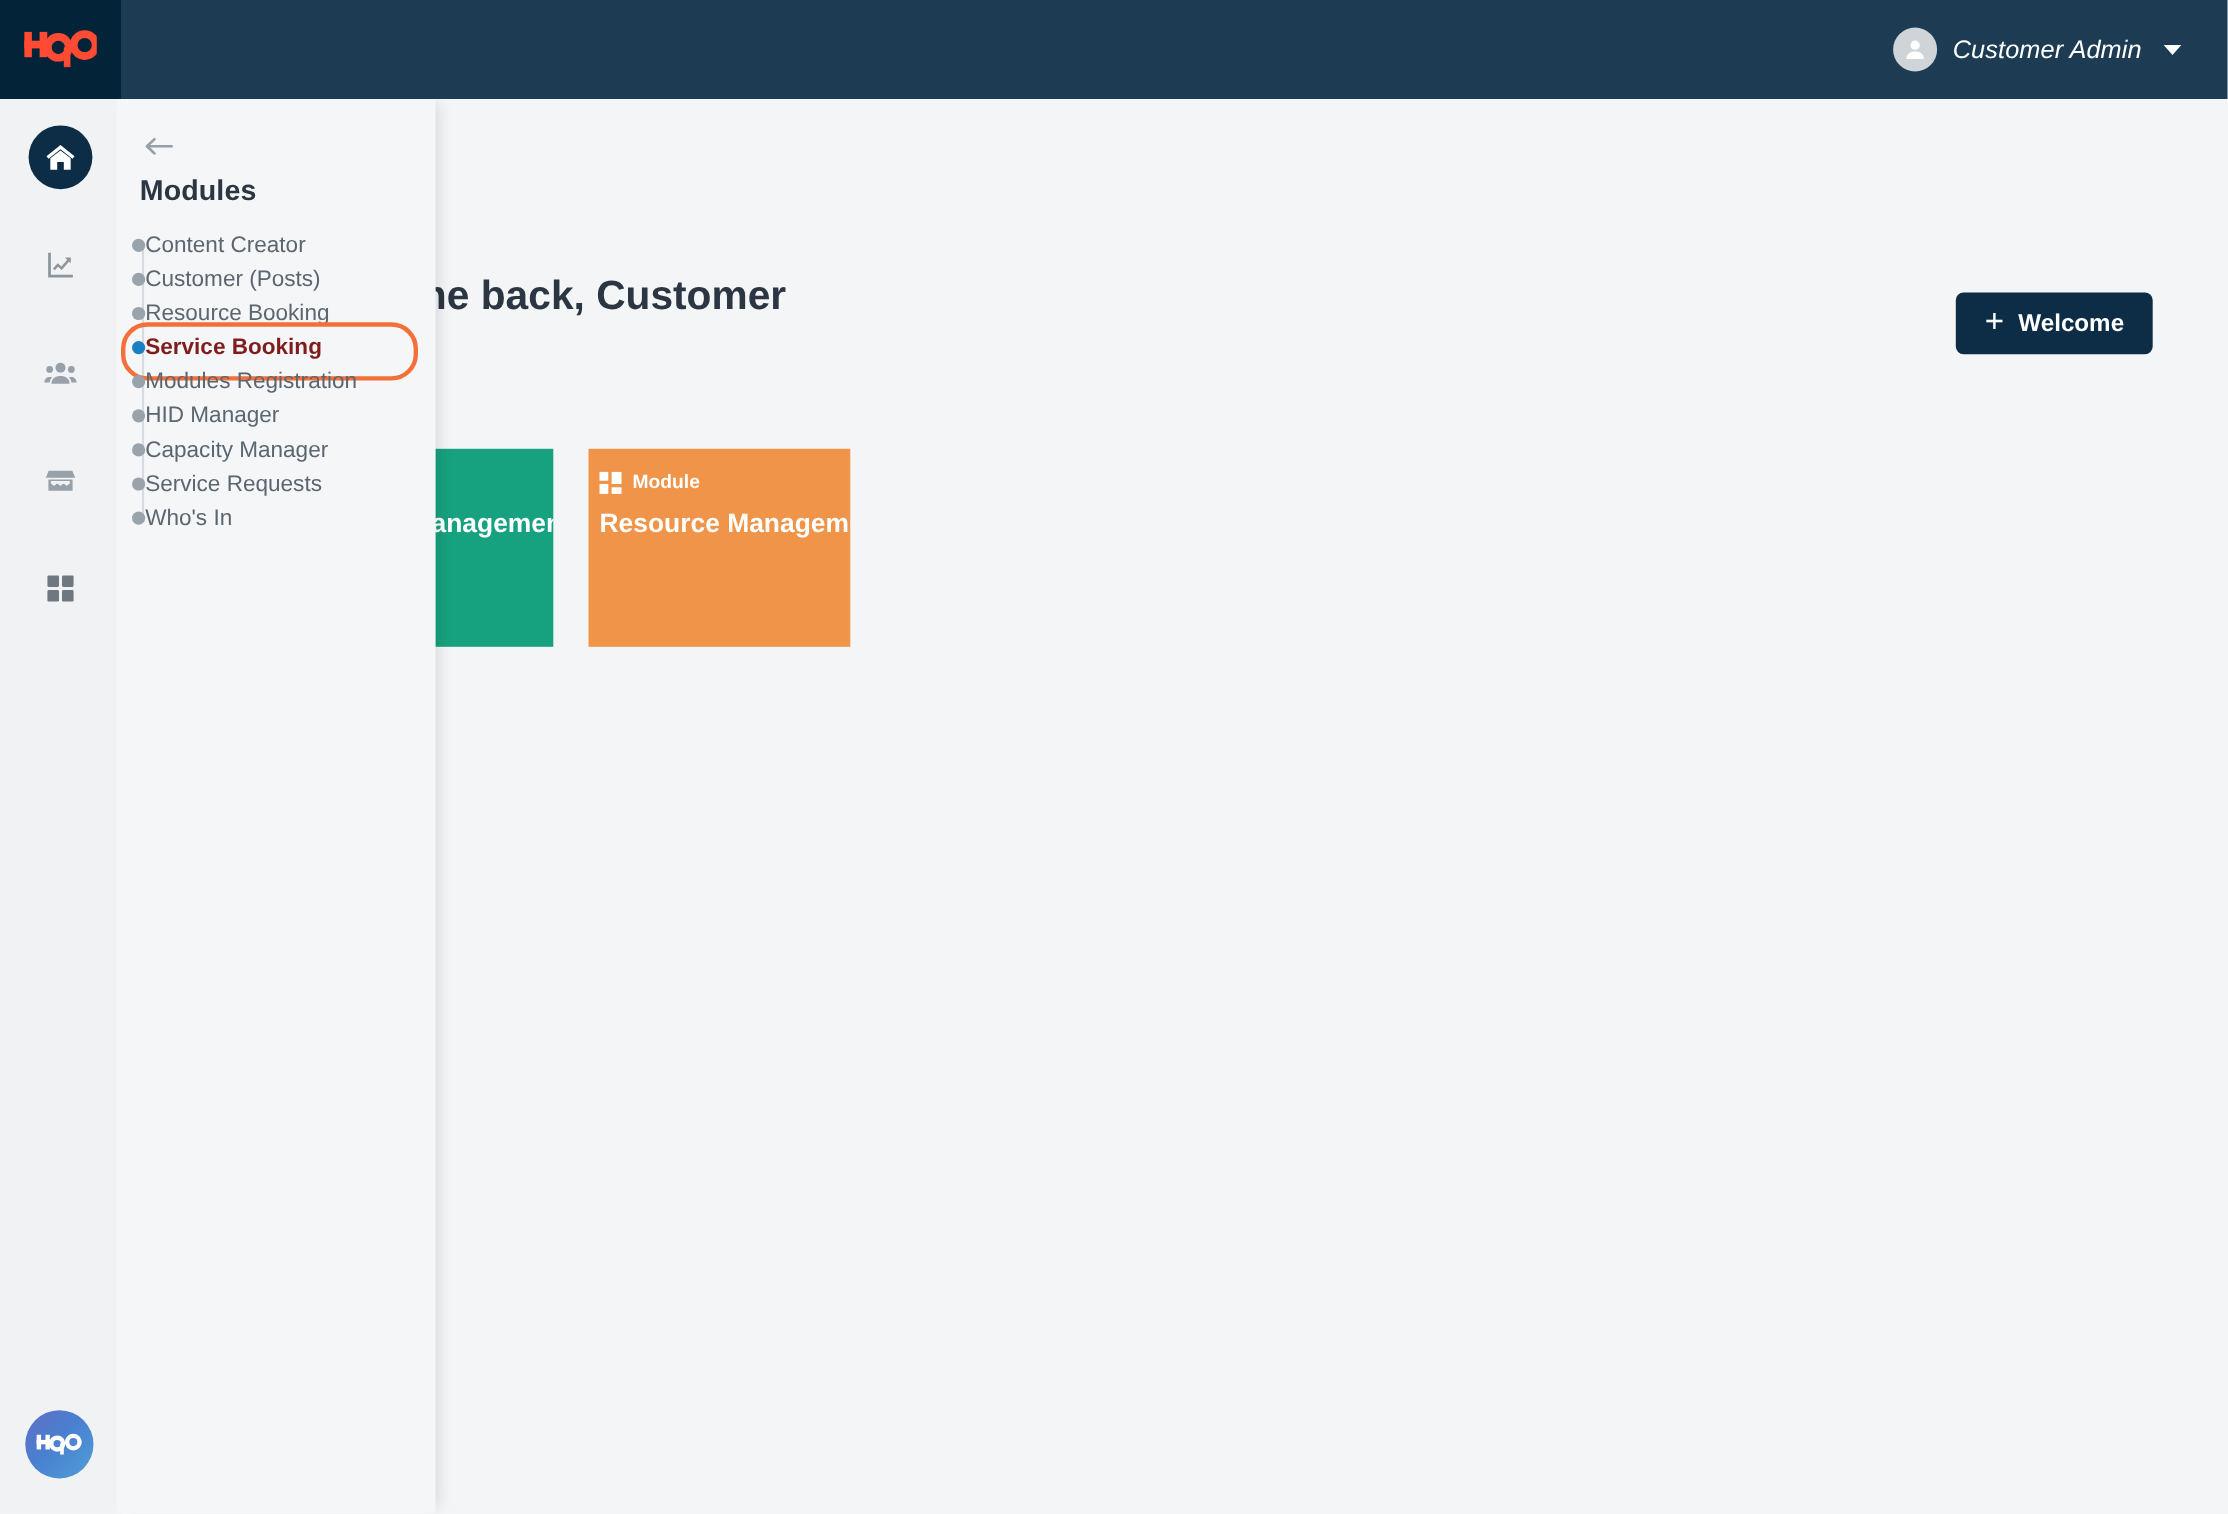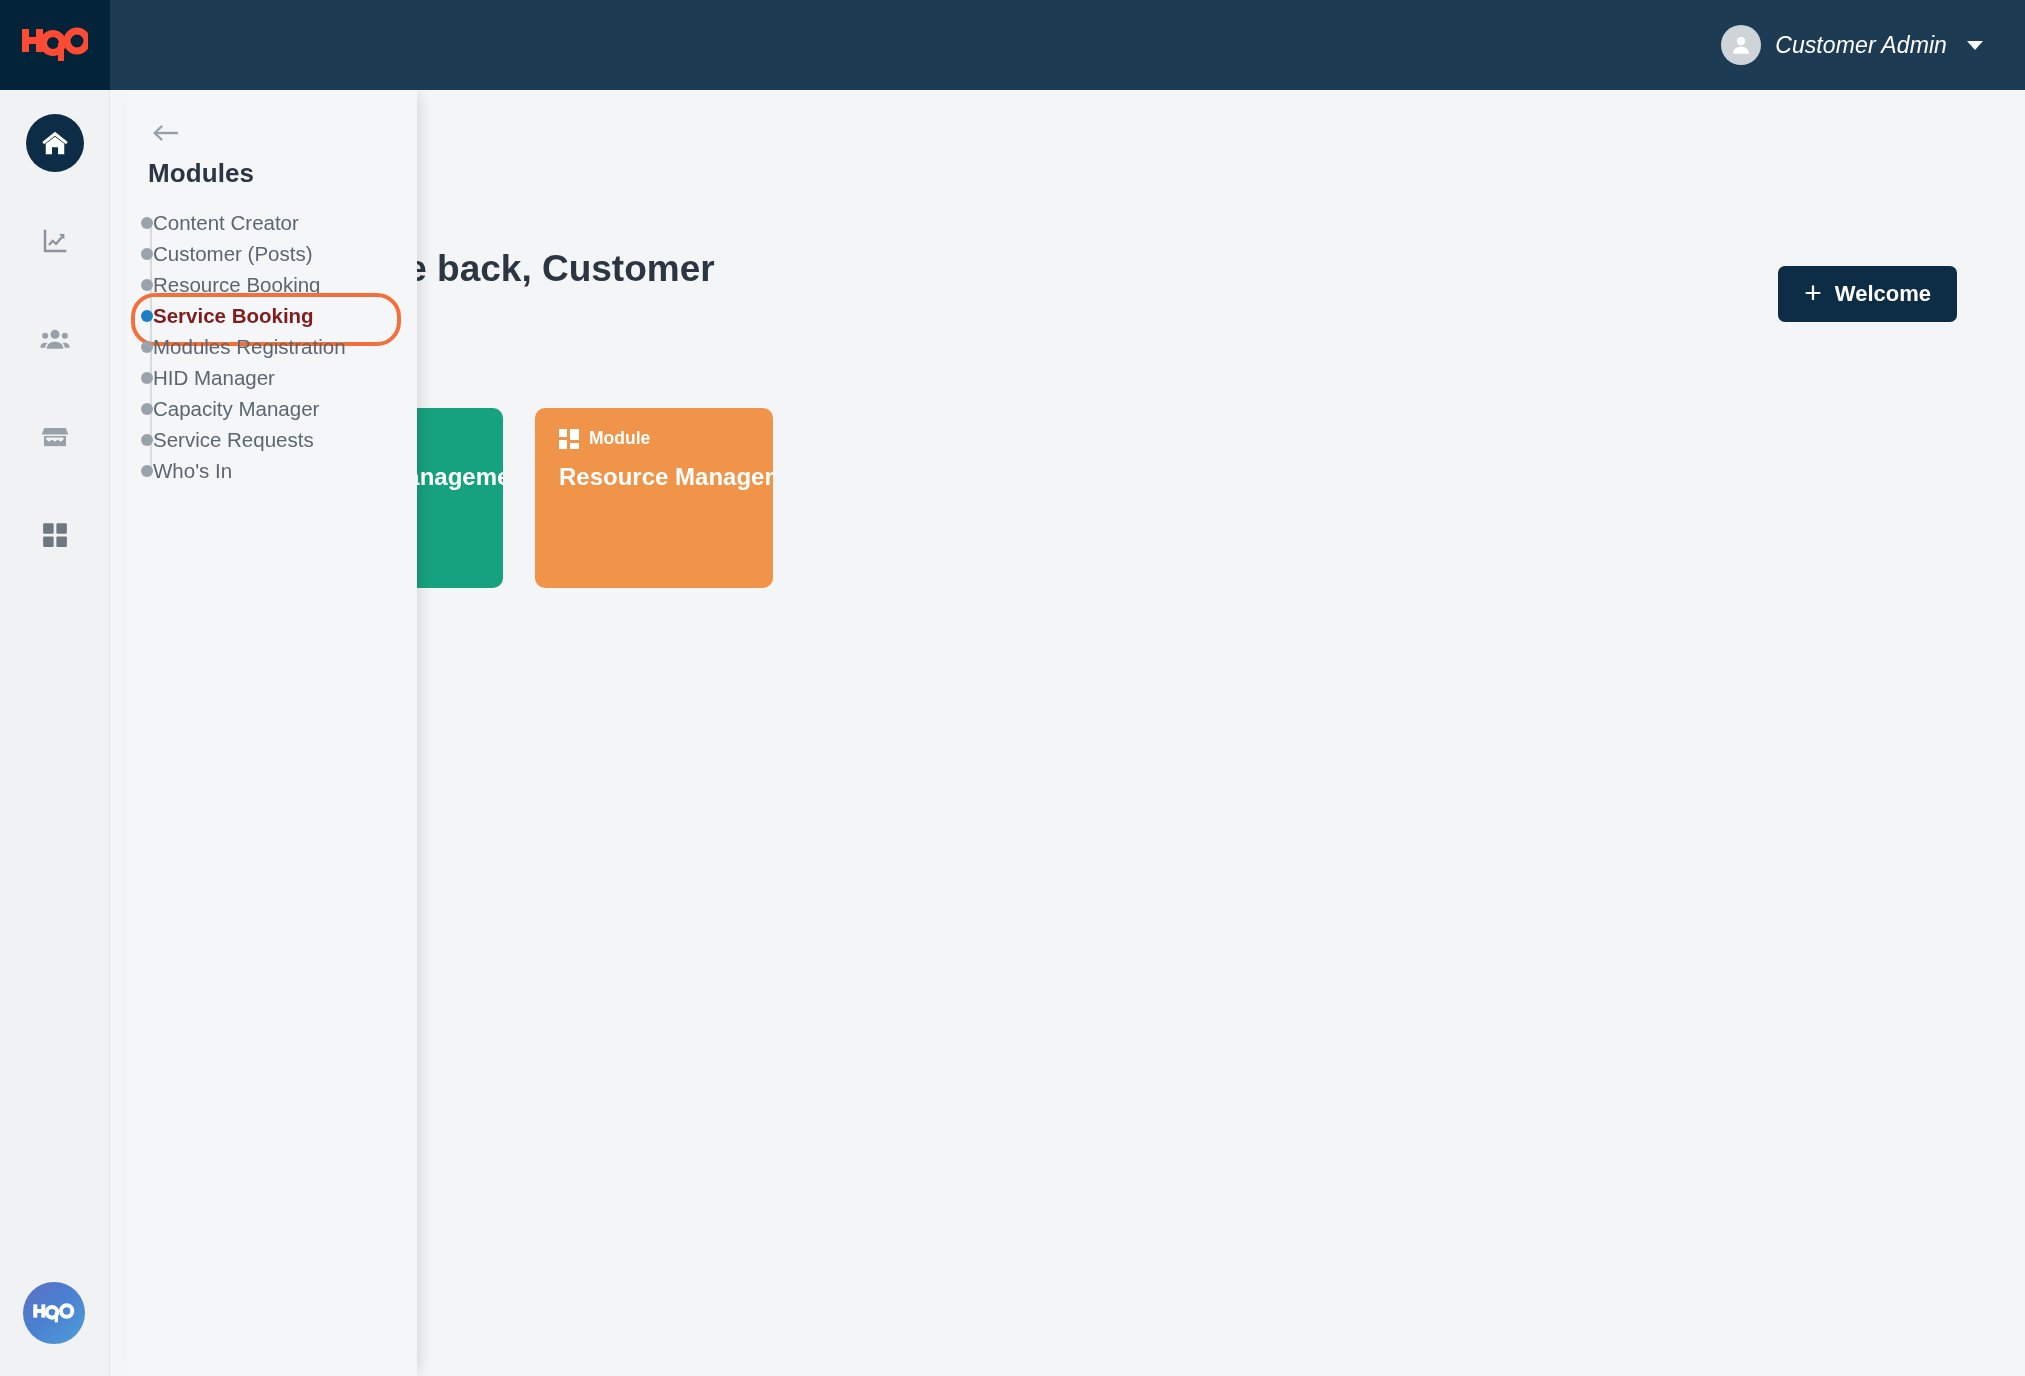--- a/index.html
+++ b/index.html
@@ -71,21 +71,21 @@
   .rail-badge {
     position: absolute; left: 23px; bottom: 32px;
     width: 62px; height: 62px; border-radius: 50%;
     background: linear-gradient(135deg, #5f6fc4 0%, #4a7fd0 45%, #4f9fd8 100%);
     display: flex; align-items: center; justify-content: center;
     cursor: pointer;
   }
 
   
   .panel {
-    position: absolute; top: 90px; left: 127px;
+    position: absolute; top: 90px; left: 106px;
     width: 290px; height: 1286px;
     background: #f5f6f8;
     box-shadow: 6px 0 14px -4px rgba(0,0,0,.14);
     z-index: 35;
   }
   .panel-back {
     position: absolute; top: 24px; left: 20px;
     width: 38px; height: 38px;
     display: flex; align-items: center; justify-content: center;
     cursor: pointer;
@@ -161,22 +161,22 @@
     font-size: 30px; font-weight: 400; line-height: 1;
     position: relative; top: -1px;
   }
 
   .card-row {
     position: absolute; top: 318px; left: 155px;
     display: flex; gap: 32px;
   }
   .mod-card {
     width: 238px; height: 180px;
-    border-radius: 10px;
-    padding: 20px 24px;
+    border-radius: 0;
+    padding: 20px 10px;
     color: #ffffff;
     cursor: pointer;
     position: relative;
     overflow: hidden;
   }
   .card-kicker {
     display: flex; align-items: center; gap: 10px;
     font-size: 17.5px; font-weight: 700;
     margin-bottom: 14px;
   }

